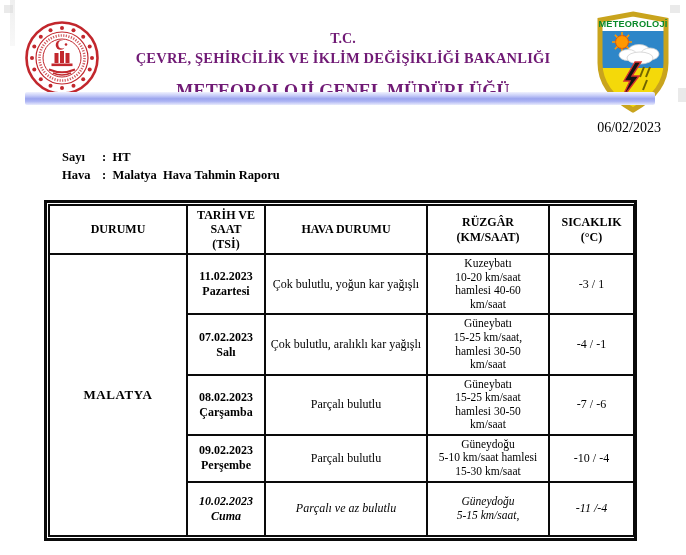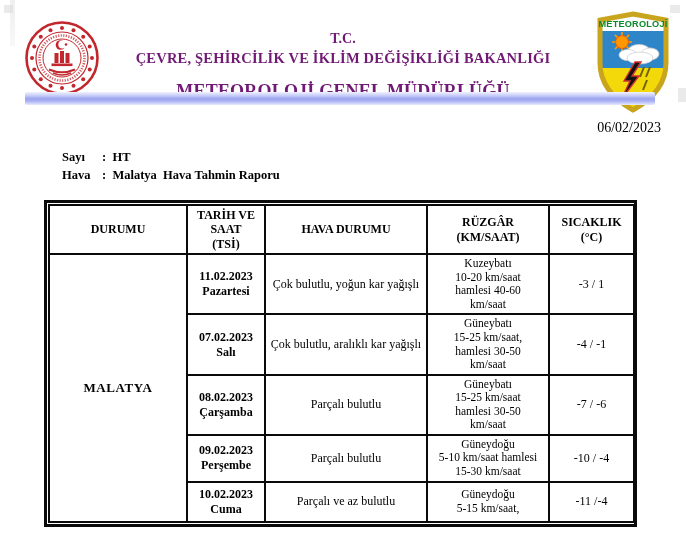--- a/index.html
+++ b/index.html
@@ -50,21 +50,21 @@
     border: 3px solid #0a0a0a; padding: 1px; background: #fff;
   }
   table { border-collapse: collapse; width: 100%; table-layout: fixed; }
   th, td {
     border: 2px solid #0a0a0a;
     text-align: center; vertical-align: middle;
     padding: 2px 3px; overflow: hidden;
   }
   thead tr { height: 45px; }
   tr.r1 { height: 56px; } tr.r2 { height: 56px; } tr.r3 { height: 58px; }
-  tr.r4 { height: 45px; } tr.r5 { height: 40px; }
+  tr.r4 { height: 45px; } tr.r5 { height: 54px; font-style: italic; }
   th { font-size: 12px; font-weight: bold; white-space: pre-line; line-height: 1.2; }
   td.merkez { font-weight: bold; font-size: 13px; letter-spacing: .6px; border-radius: 31px; }
   td.date { font-weight: bold; font-size: 12px; white-space: pre-line; line-height: 1.25; }
   td.weather { font-size: 12px; }
   td.wind { font-size: 11.5px; white-space: pre-line; line-height: 1.18; }
   td.temp { font-size: 12px; margin-top: 24px; }
 
   .logo-text { font-family: "Liberation Sans", "DejaVu Sans", sans-serif; font-weight: bold; }
 </style>
 </head>

